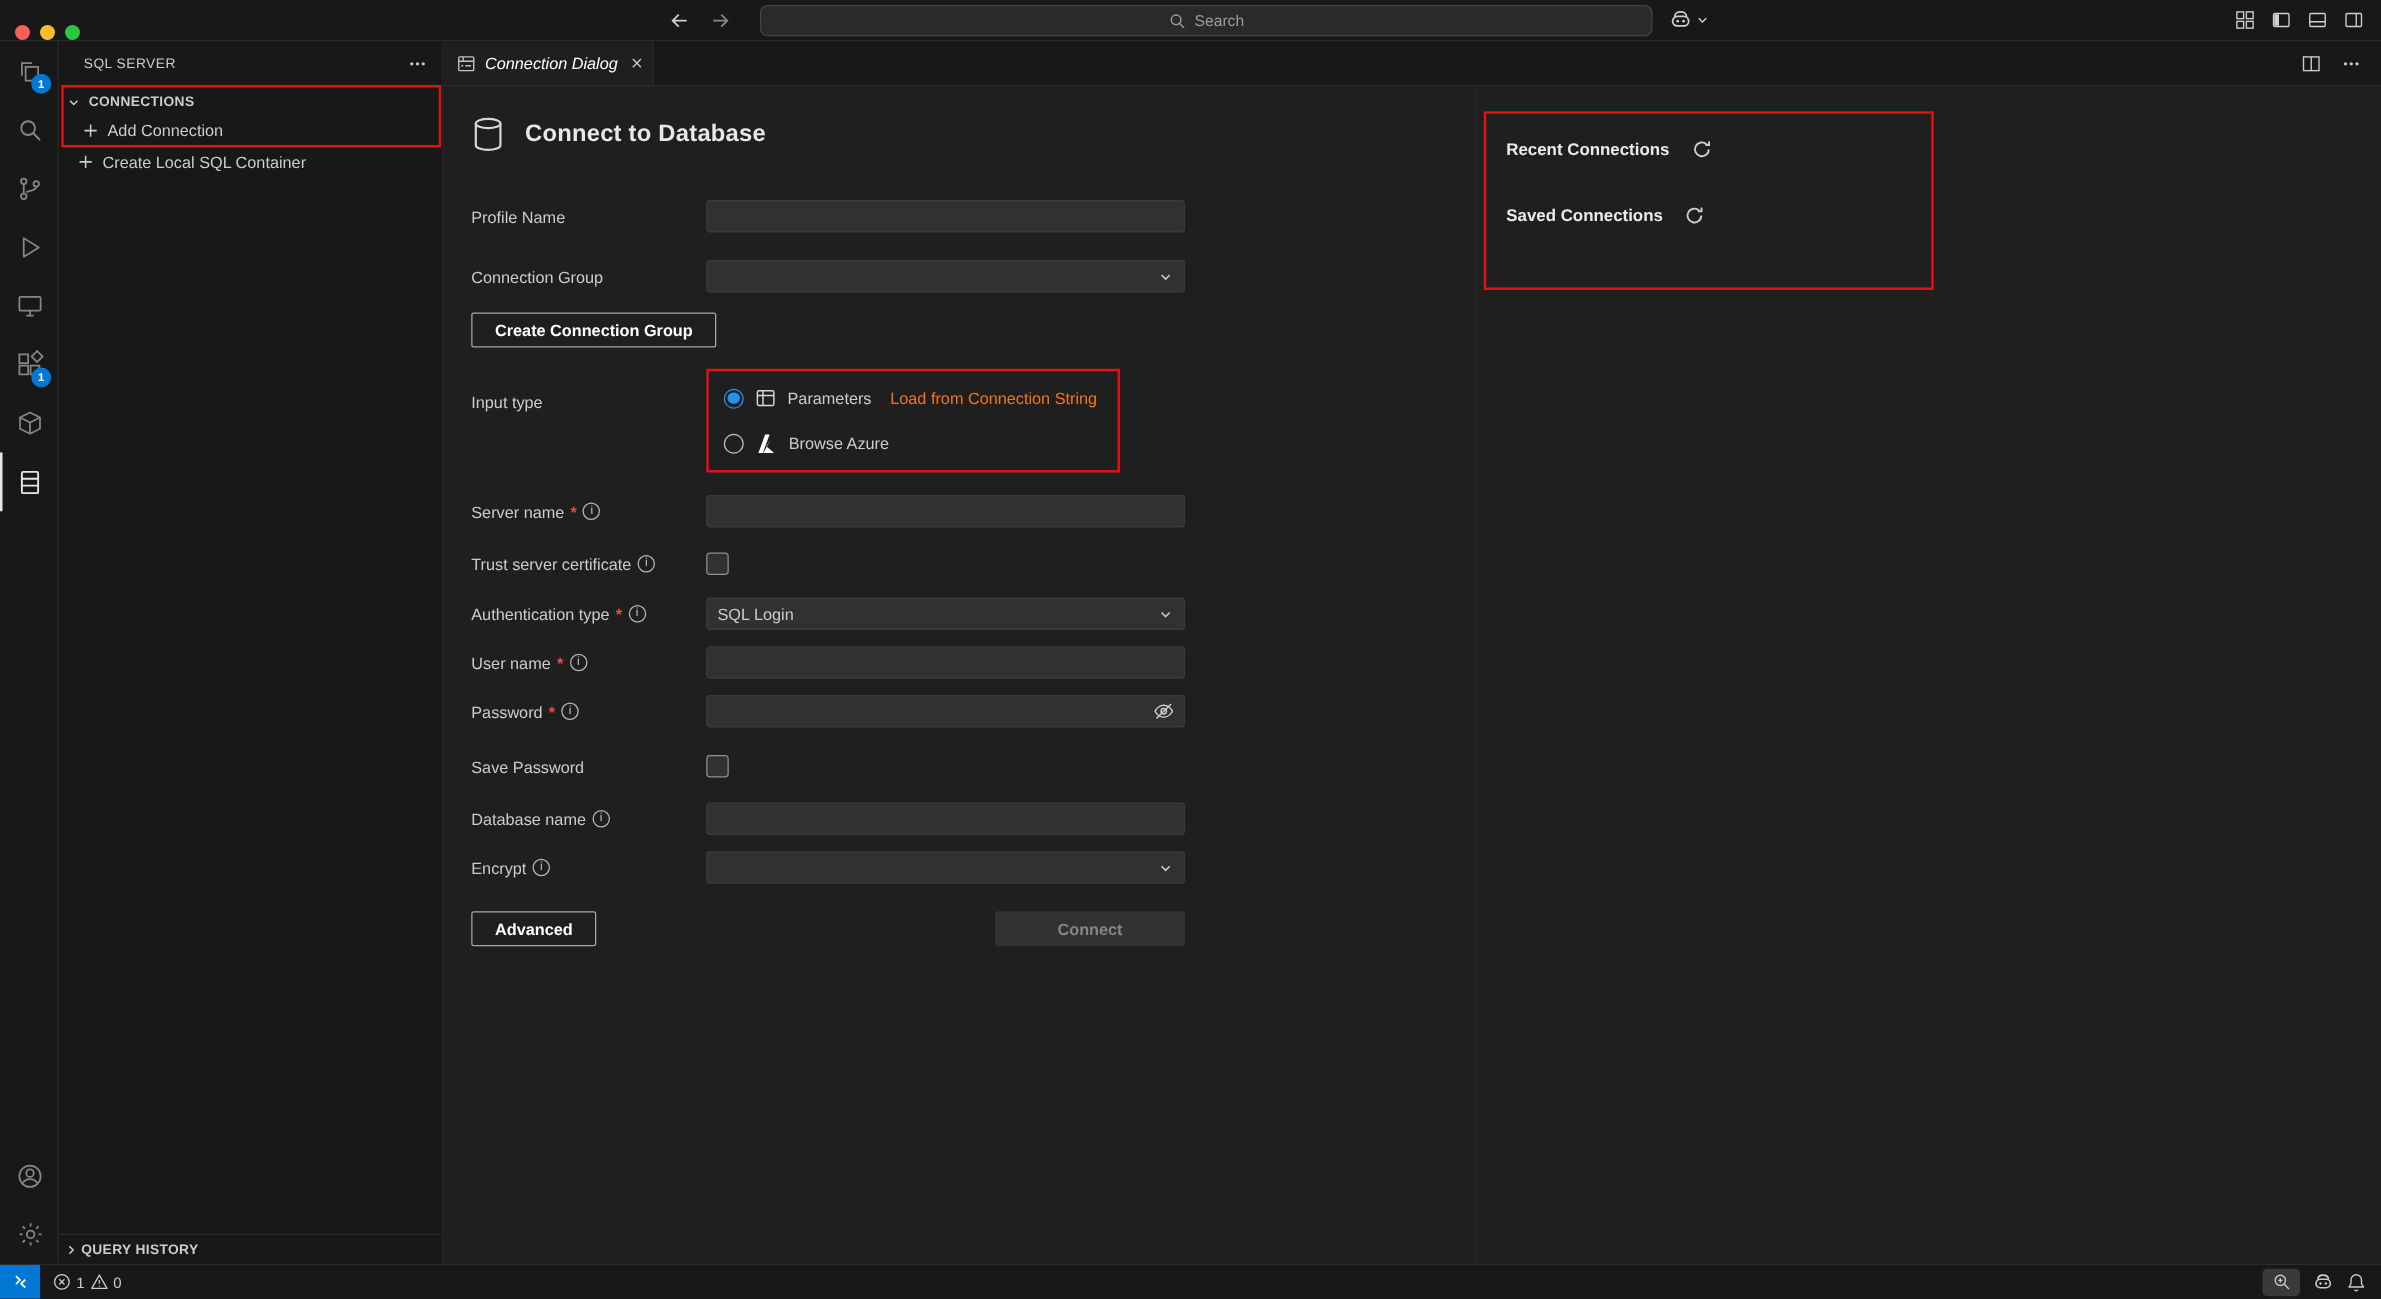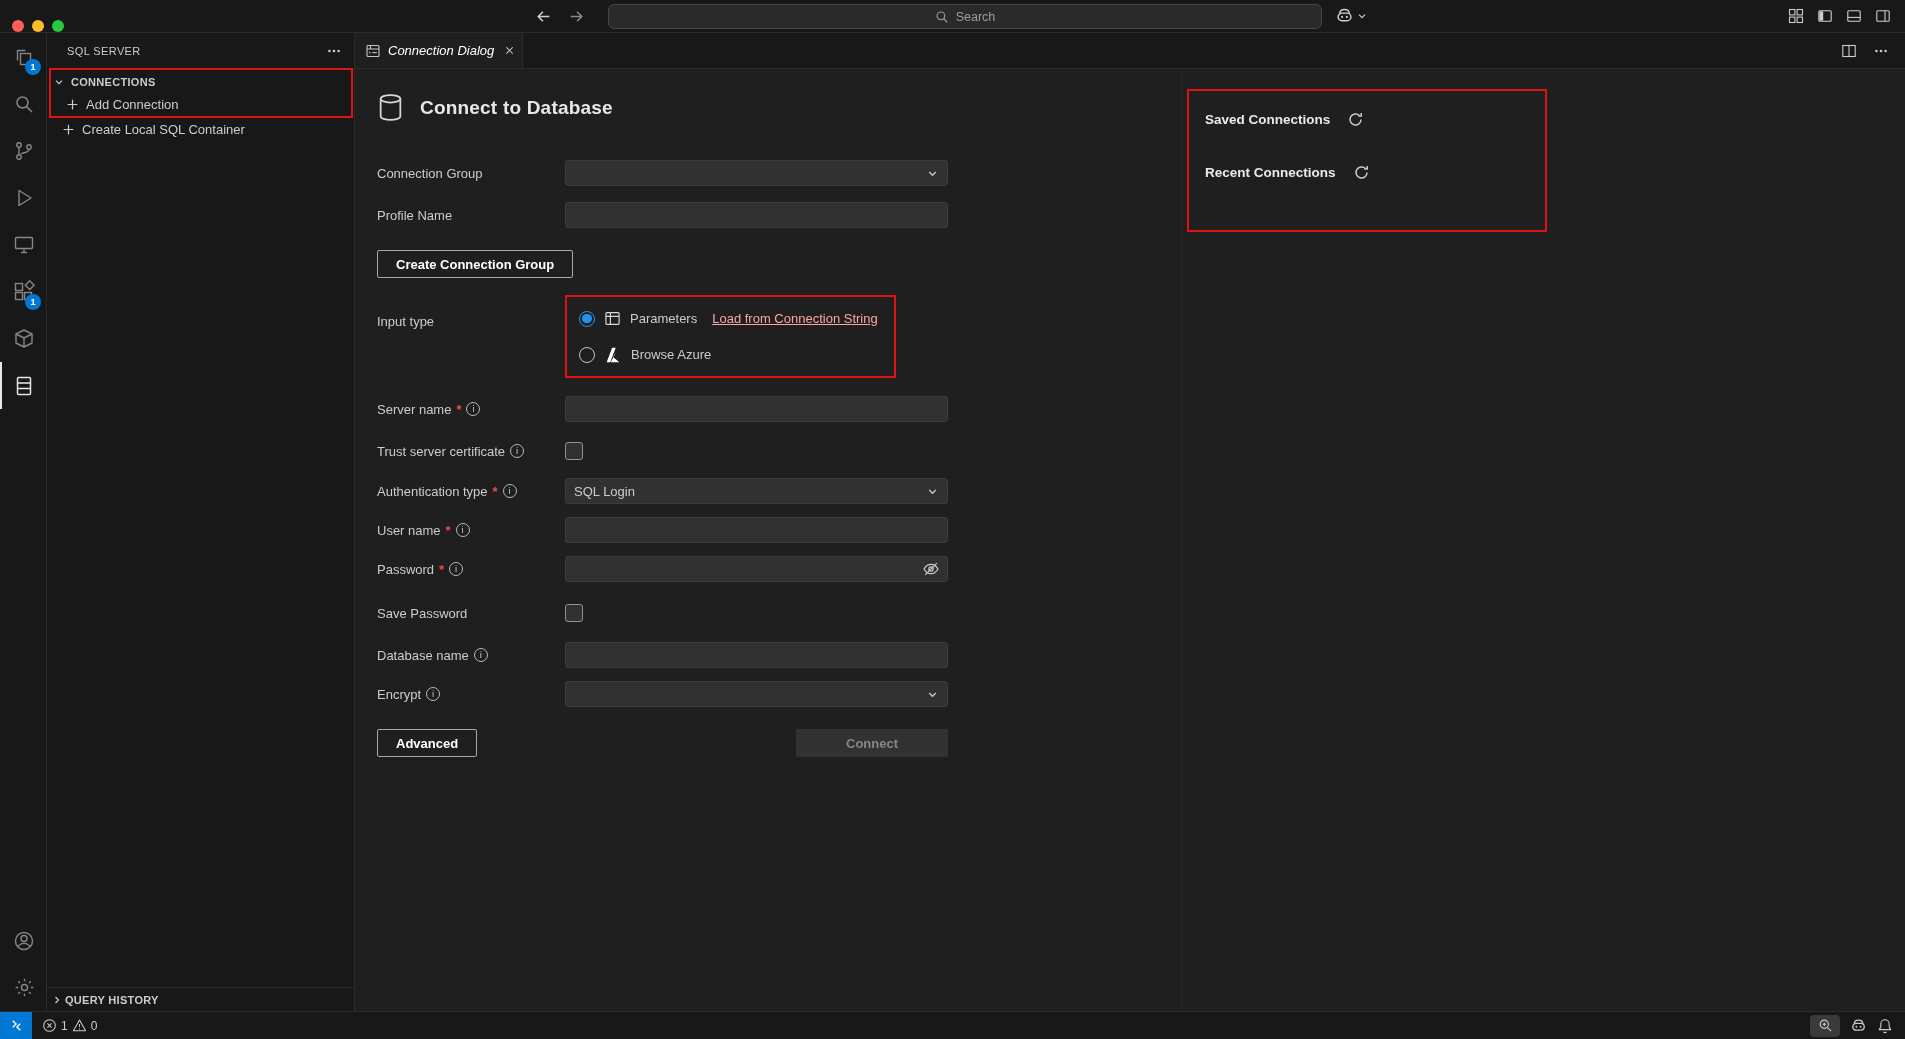--- a/index.html
+++ b/index.html
@@ -91,21 +91,21 @@
 
   
   .input-type-row { align-items:flex-start; margin-bottom:18px; }
   .input-type-row .form-label { padding-top:19px; }
   .radio-group { width:331px; padding:8px 12px; display:flex; flex-direction:column; gap:9px; }
   .radio-row { display:flex; align-items:center; gap:9px; height:27px; }
   .radio { width:16px; height:16px; border-radius:50%; border:1.6px solid #c5c5c5; position:relative; cursor:pointer; flex:0 0 auto; }
   .radio.checked { border-color:#2492ec; }
   .radio.checked::after { content:""; position:absolute; inset:2.4px; border-radius:50%; background:#2492ec; }
   .opt-icon { color:#d8d8d8; display:flex; }
-  .link { color:#fca5a5; text-decoration:underline; cursor:pointer; margin-left:6px; white-space:nowrap; }
+  .link { color:#f97316; cursor:pointer; margin-left:6px; white-space:nowrap; }
 
   
   .rp-annotation { position:absolute; left:5px; top:20px; width:360px; height:143px; padding:13px 0 0 16px; }
   .rp-row { display:flex; align-items:center; gap:17px; height:30px; margin-bottom:23px; }
   .rp-title { font-size:13.5px; font-weight:600; color:#eaeaea; }
   .refresh { color:#cccccc; cursor:pointer; display:flex; }
 
   
   .statusbar { height:28px; background:#181818; border-top:1px solid #2b2b2b; display:flex; align-items:center; font-size:12px; color:#cccccc; }
   .remote { width:32px; height:100%; background:#0078d4; display:flex; align-items:center; justify-content:center; cursor:pointer; }
@@ -375,39 +375,39 @@
           <div class="dialog-heading">
             <span>
                 <svg width="27" height="29" viewBox="0 0 26 28" fill="none" stroke="#d7d7d7" stroke-width="1.7">
                   <ellipse cx="13" cy="5.6" rx="9.5" ry="3.6"></ellipse>
                   <path d="M3.5 5.6v16.8c0 2 4.3 3.6 9.5 3.6s9.5-1.6 9.5-3.6V5.6"></path>
                 </svg>
               </span>
             <h1>Connect to Database</h1>
           </div>
 
+          <div class="form-row mb-22">
+            <div class="form-label">
+                <span>Profile Name</span>
+              </div>
+            <input class="text-input" type="text" value="" style="">
+          </div>
+
           <div class="form-row mb-16">
             <div class="form-label">
                 <span>Connection Group</span>
               </div>
             <div class="dropdown">
               <span class="dd-value"></span>
               <span class="chev">
                   <svg width="13" height="13" viewBox="0 0 16 16" fill="none" stroke="currentColor" stroke-width="1.5">
                     <path d="M4 6.2l4 4 4-4"></path>
                   </svg>
                 </span>
             </div>
-          </div>
-
-          <div class="form-row mb-22">
-            <div class="form-label">
-                <span>Profile Name</span>
-              </div>
-            <input class="text-input" type="text" value="" style="">
           </div>
 
           <div class="ccg-row">
             <button class="btn-secondary">Create Connection Group</button>
           </div>
 
           <div class="form-row input-type-row">
             <div class="form-label">
                 <span>Input type</span>
               </div>
@@ -529,37 +529,37 @@
           <div class="buttons-row">
             <button class="btn-secondary">Advanced</button>
             <button class="btn-disabled">Connect</button>
           </div>
 
         </div>
 
         <div class="right-panel">
           <div class="rp-annotation annotation">
             <div class="rp-row">
+              <span class="rp-title">Recent Connections</span>
+              <span class="refresh">
+                  <svg width="17" height="17" viewBox="0 0 16 16" fill="none" stroke="currentColor" stroke-width="1.4">
+                    <path d="M13.2 8a5.2 5.2 0 1 1-1.5-3.67"></path>
+                    <path d="M13.4 1.9v2.8h-2.8"></path>
+                  </svg>
+                </span>
+            </div>
+            <div class="rp-row">
               <span class="rp-title">Saved Connections</span>
               <span class="refresh">
                   <svg width="17" height="17" viewBox="0 0 16 16" fill="none" stroke="currentColor" stroke-width="1.4">
                     <path d="M13.2 8a5.2 5.2 0 1 1-1.5-3.67"></path>
                     <path d="M13.4 1.9v2.8h-2.8"></path>
                   </svg>
                 </span>
             </div>
-            <div class="rp-row">
-              <span class="rp-title">Recent Connections</span>
-              <span class="refresh">
-                  <svg width="17" height="17" viewBox="0 0 16 16" fill="none" stroke="currentColor" stroke-width="1.4">
-                    <path d="M13.2 8a5.2 5.2 0 1 1-1.5-3.67"></path>
-                    <path d="M13.4 1.9v2.8h-2.8"></path>
-                  </svg>
-                </span>
-            </div>
           </div>
         </div>
 
       </div>
     </section>
   </div>
 
   <footer class="statusbar">
     <div class="remote">
       <span>

